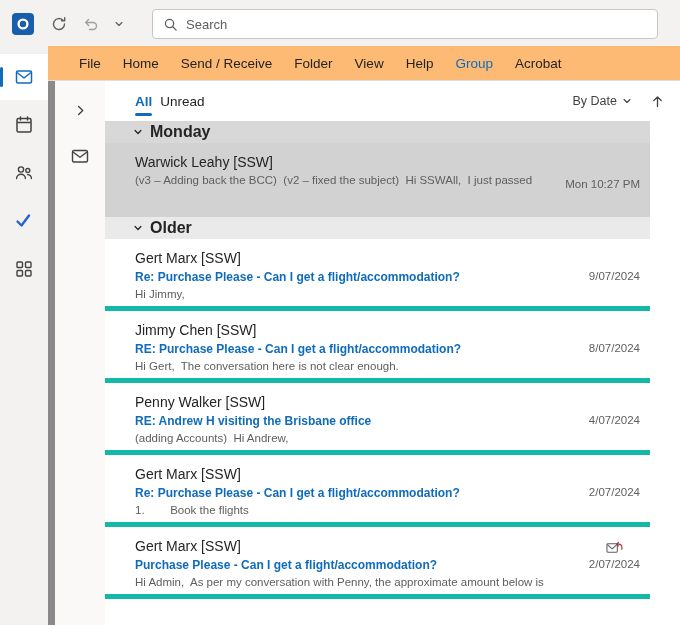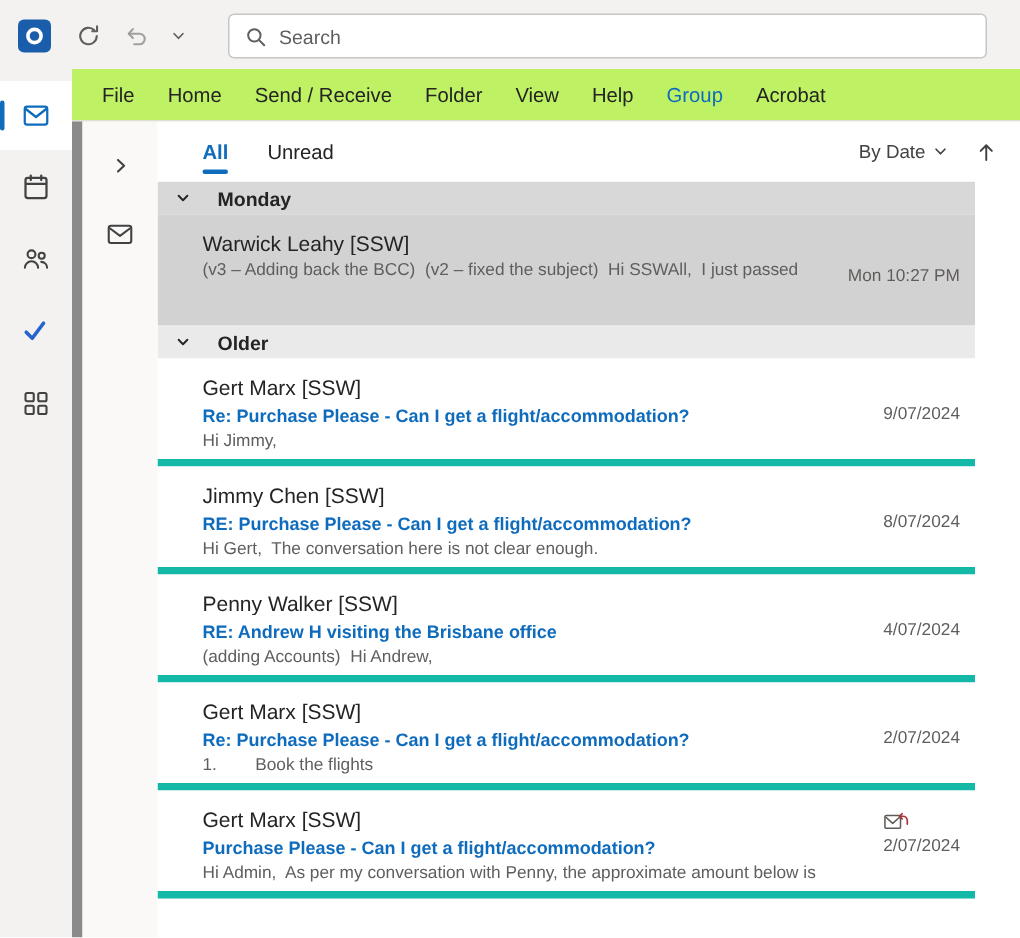--- a/index.html
+++ b/index.html
@@ -17,52 +17,52 @@
   
   .main { flex:1; display:flex; min-height:0; }
 
   .rail { width:48px; background:#f3f2f1; padding-top:8px; display:flex; flex-direction:column; align-items:stretch; flex:0 0 auto; }
   .rail-item { position:relative; height:46px; margin-bottom:2px; display:flex; align-items:center; justify-content:center; }
   .rail-item.active { background:#ffffff; }
   .rail-item.active::before { content:''; position:absolute; left:0; top:13px; width:3px; height:20px; border-radius:2px; background:#0f6cbd; }
 
   .right-col { flex:1; display:flex; flex-direction:column; min-width:0; }
 
-  .menubar { height:35px; background:#bef264; border-bottom:1px solid #e1dfdd; display:flex; align-items:center; padding-left:9px; flex:0 0 auto; }
+  .menubar { height:35px; background:#fdba74; border-bottom:1px solid #e1dfdd; display:flex; align-items:center; padding-left:20px; flex:0 0 auto; }
   .menu-item { padding:0 11px; font-size:13.5px; color:#252423; line-height:35px; }
   .menu-item.active { color:#0f6cbd; }
 
   .content { flex:1; display:flex; min-height:0; }
   .splitter { width:7px; background:#8a8a8a; flex:0 0 auto; }
   .folderpane { width:50px; background:#faf9f8; padding-top:16px; display:flex; flex-direction:column; align-items:center; gap:20px; flex:0 0 auto; }
   .fp-btn { width:26px; height:26px; border:none; background:transparent; display:flex; align-items:center; justify-content:center; }
 
   
   .maillist { flex:1; background:#fff; display:flex; flex-direction:column; min-width:0; }
   .list-header { height:40px; display:flex; align-items:center; padding:0 14px 0 30px; flex:0 0 auto; }
-  .tabs { display:flex; gap:26px; height:100%; }
+  .tabs { display:flex; gap:8px; height:100%; }
   .tab { position:relative; display:flex; align-items:center; font-size:13.5px; color:#252423; }
   .tab.active { color:#0f6cbd; font-weight:700; }
   .tab.active::after { content:''; position:absolute; left:0; right:0; bottom:5px; height:3px; border-radius:2px; background:#0f6cbd; }
   .sort-area { margin-left:auto; display:flex; align-items:center; gap:16px; }
   .sort-btn { display:flex; align-items:center; gap:5px; font-size:12.5px; color:#424242; }
 
   .list-body { flex:1; padding-right:30px; overflow:hidden; }
-  .group-header { height:22px; display:flex; align-items:center; gap:18px; padding-left:12px; font-size:13px; font-weight:700; color:#252423; }
+  .group-header { height:22px; display:flex; align-items:center; gap:7px; padding-left:28px; font-size:16px; font-weight:700; color:#252423; }
   .gh-dark { background:#d8d8d8; }
   .gh-light { background:#eaeaea; }
 
   .email-row { display:flex; height:72px; padding:11px 10px 0 30px; border-bottom:5px solid #14b8a6; background:#fff; }
   .email-row.selected { height:74px; background:#d2d2d2; border-bottom:none; }
   .email-main { flex:1; min-width:0; }
   .sender { font-size:14px; color:#252423; margin-bottom:4px; white-space:nowrap; overflow:hidden; text-overflow:ellipsis; }
   .subject { font-size:12px; font-weight:700; color:#0f6cbd; margin-bottom:4px; white-space:nowrap; overflow:hidden; text-overflow:ellipsis; }
   .subject.read { color:#252423; }
   .preview { font-size:11.5px; color:#605e5c; white-space:pre; overflow:hidden; text-overflow:ellipsis; }
-  .date-col { flex:0 0 auto; display:flex; flex-direction:column; align-items:flex-start; justify-content:center; padding-left:10px; padding-bottom:4px; font-size:11.5px; color:#605e5c; white-space:nowrap; }
+  .date-col { flex:0 0 auto; display:flex; flex-direction:column; align-items:center; justify-content:center; padding-left:10px; padding-bottom:4px; font-size:11.5px; color:#605e5c; white-space:nowrap; }
   .date-col.with-icon { justify-content:flex-start; padding-top:2px; gap:4px; }
 </style>
 </head>
 <body>
 
 <div class="app">
 
   <div class="topbar">
     <div class="qat">
       <div class="logo">

